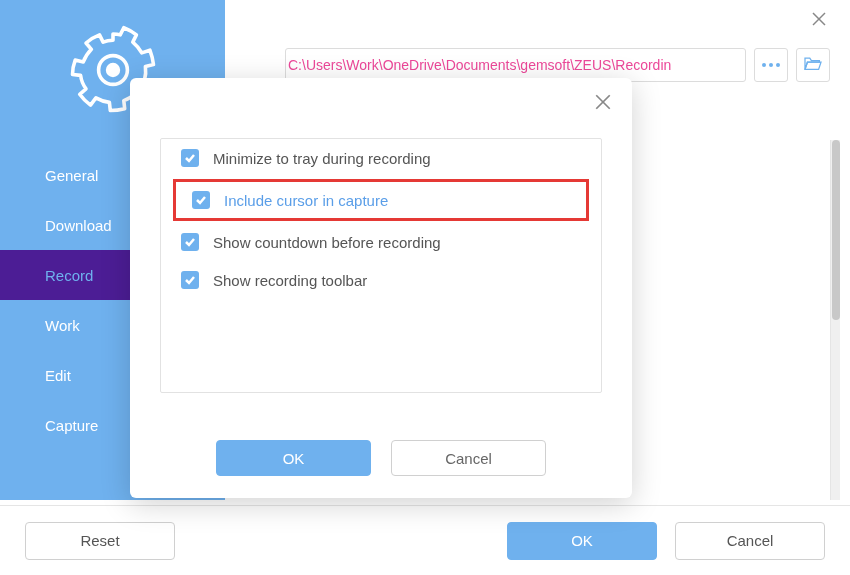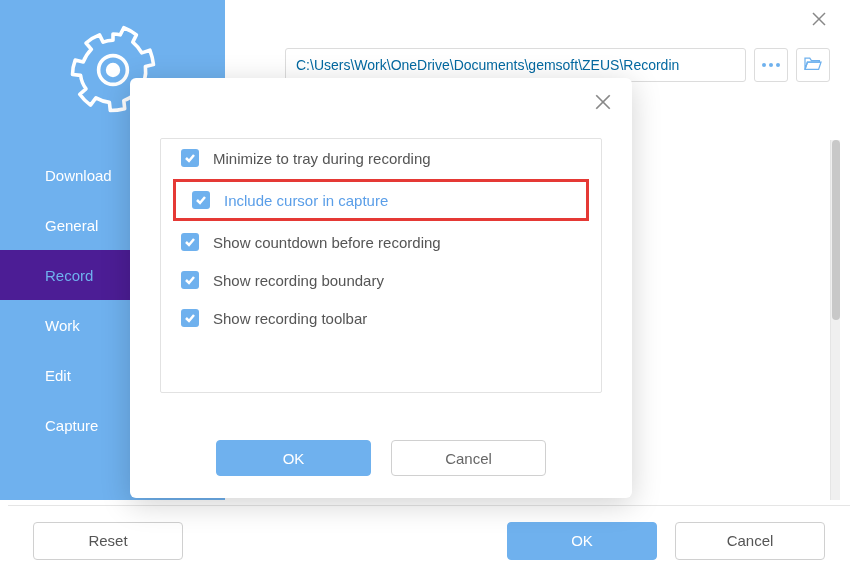--- a/index.html
+++ b/index.html
@@ -30,21 +30,21 @@
     display: flex; align-items: center; justify-content: center; cursor: pointer;
   }
   .window-close svg { stroke: #888; stroke-width: 1.5; }
 
   .path-row {
     position: absolute; left: 60px; top: 48px; right: 10px; height: 34px;
     display: flex; align-items: center; gap: 8px;
   }
   .path-input {
     flex: 1; height: 34px; border: 1px solid #dcdcdc; border-radius: 3px;
-    padding: 0 10px; font-size: 14px; color: #0369a1;
+    padding: 0 2px; font-size: 14px; color: #ec4899;
     white-space: nowrap; overflow: hidden; line-height: 32px;
   }
   .path-btn {
     width: 34px; height: 34px; border: 1px solid #dcdcdc; border-radius: 3px;
     display: flex; align-items: center; justify-content: center; cursor: pointer;
     background: #fff;
   }
   .dots { display: flex; gap: 3px; }
   .dots span { width: 4px; height: 4px; border-radius: 50%; background: #6fb1ee; }
 
@@ -53,21 +53,21 @@
     position: absolute; right: 0; top: 140px; width: 10px; height: 360px;
     background: #f0f0f0; border-left: 1px solid #e5e5e5;
   }
   .scroll-thumb {
     position: absolute; left: 1px; top: 0; width: 8px; height: 180px;
     background: #c8c8c8; border-radius: 4px;
   }
 
   
   .bottom-bar {
-    position: absolute; left: 8px; right: 0; bottom: 0; height: 70px;
+    position: absolute; left: 0; right: 0; bottom: 0; height: 70px;
     border-top: 1px solid #e5e5e5; display: flex; align-items: center;
     justify-content: space-between; padding: 12px 25px; background: #fff;
   }
   .btn {
     min-width: 150px; height: 38px; border-radius: 4px; font-size: 15px;
     display: flex; align-items: center; justify-content: center; cursor: pointer;
     border: 1px solid #d0d0d0; background: #fff; color: #555;
   }
   .btn.primary { background: #6fb1ee; border-color: #6fb1ee; color: #fff; }
   .bottom-right { display: flex; gap: 18px; }
@@ -134,24 +134,24 @@
                      Q20 33 26 27 L20 20 Q27 14 35 11 L39 19
                      Q44 17 50 17 Z" stroke-linejoin="round"></path>
             <circle cx="50" cy="50" r="16"></circle>
           </g>
           <circle cx="50" cy="50" r="8" fill="#ffffff"></circle>
         </svg>
       </span>
     </div>
     <div class="side-items">
       <div class="side-item">
+          <span>General</span>
+        </div>
+      <div class="side-item">
           <span>Download</span>
-        </div>
-      <div class="side-item">
-          <span>General</span>
         </div>
       <div class="side-item active">
           <span>Record</span>
         </div>
       <div class="side-item">
           <span>Work</span>
         </div>
       <div class="side-item">
           <span>Edit</span>
         </div>
@@ -237,28 +237,20 @@
             </svg>
           </span>
         <span>Show countdown before recording</span>
       </div>
       <div class="opt-row">
         <span class="chk">
             <svg width="12" height="12" viewBox="0 0 12 12">
               <polyline points="2,6 5,9 10,3"></polyline>
             </svg>
           </span>
-        <span>Show recording boundary</span>
-      </div>
-      <div class="opt-row">
-        <span class="chk">
-            <svg width="12" height="12" viewBox="0 0 12 12">
-              <polyline points="2,6 5,9 10,3"></polyline>
-            </svg>
-          </span>
         <span>Show recording toolbar</span>
       </div>
     </div>
 
     <div class="modal-buttons">
       <div class="mbtn primary">OK</div>
       <div class="mbtn">Cancel</div>
     </div>
   </div>
 

